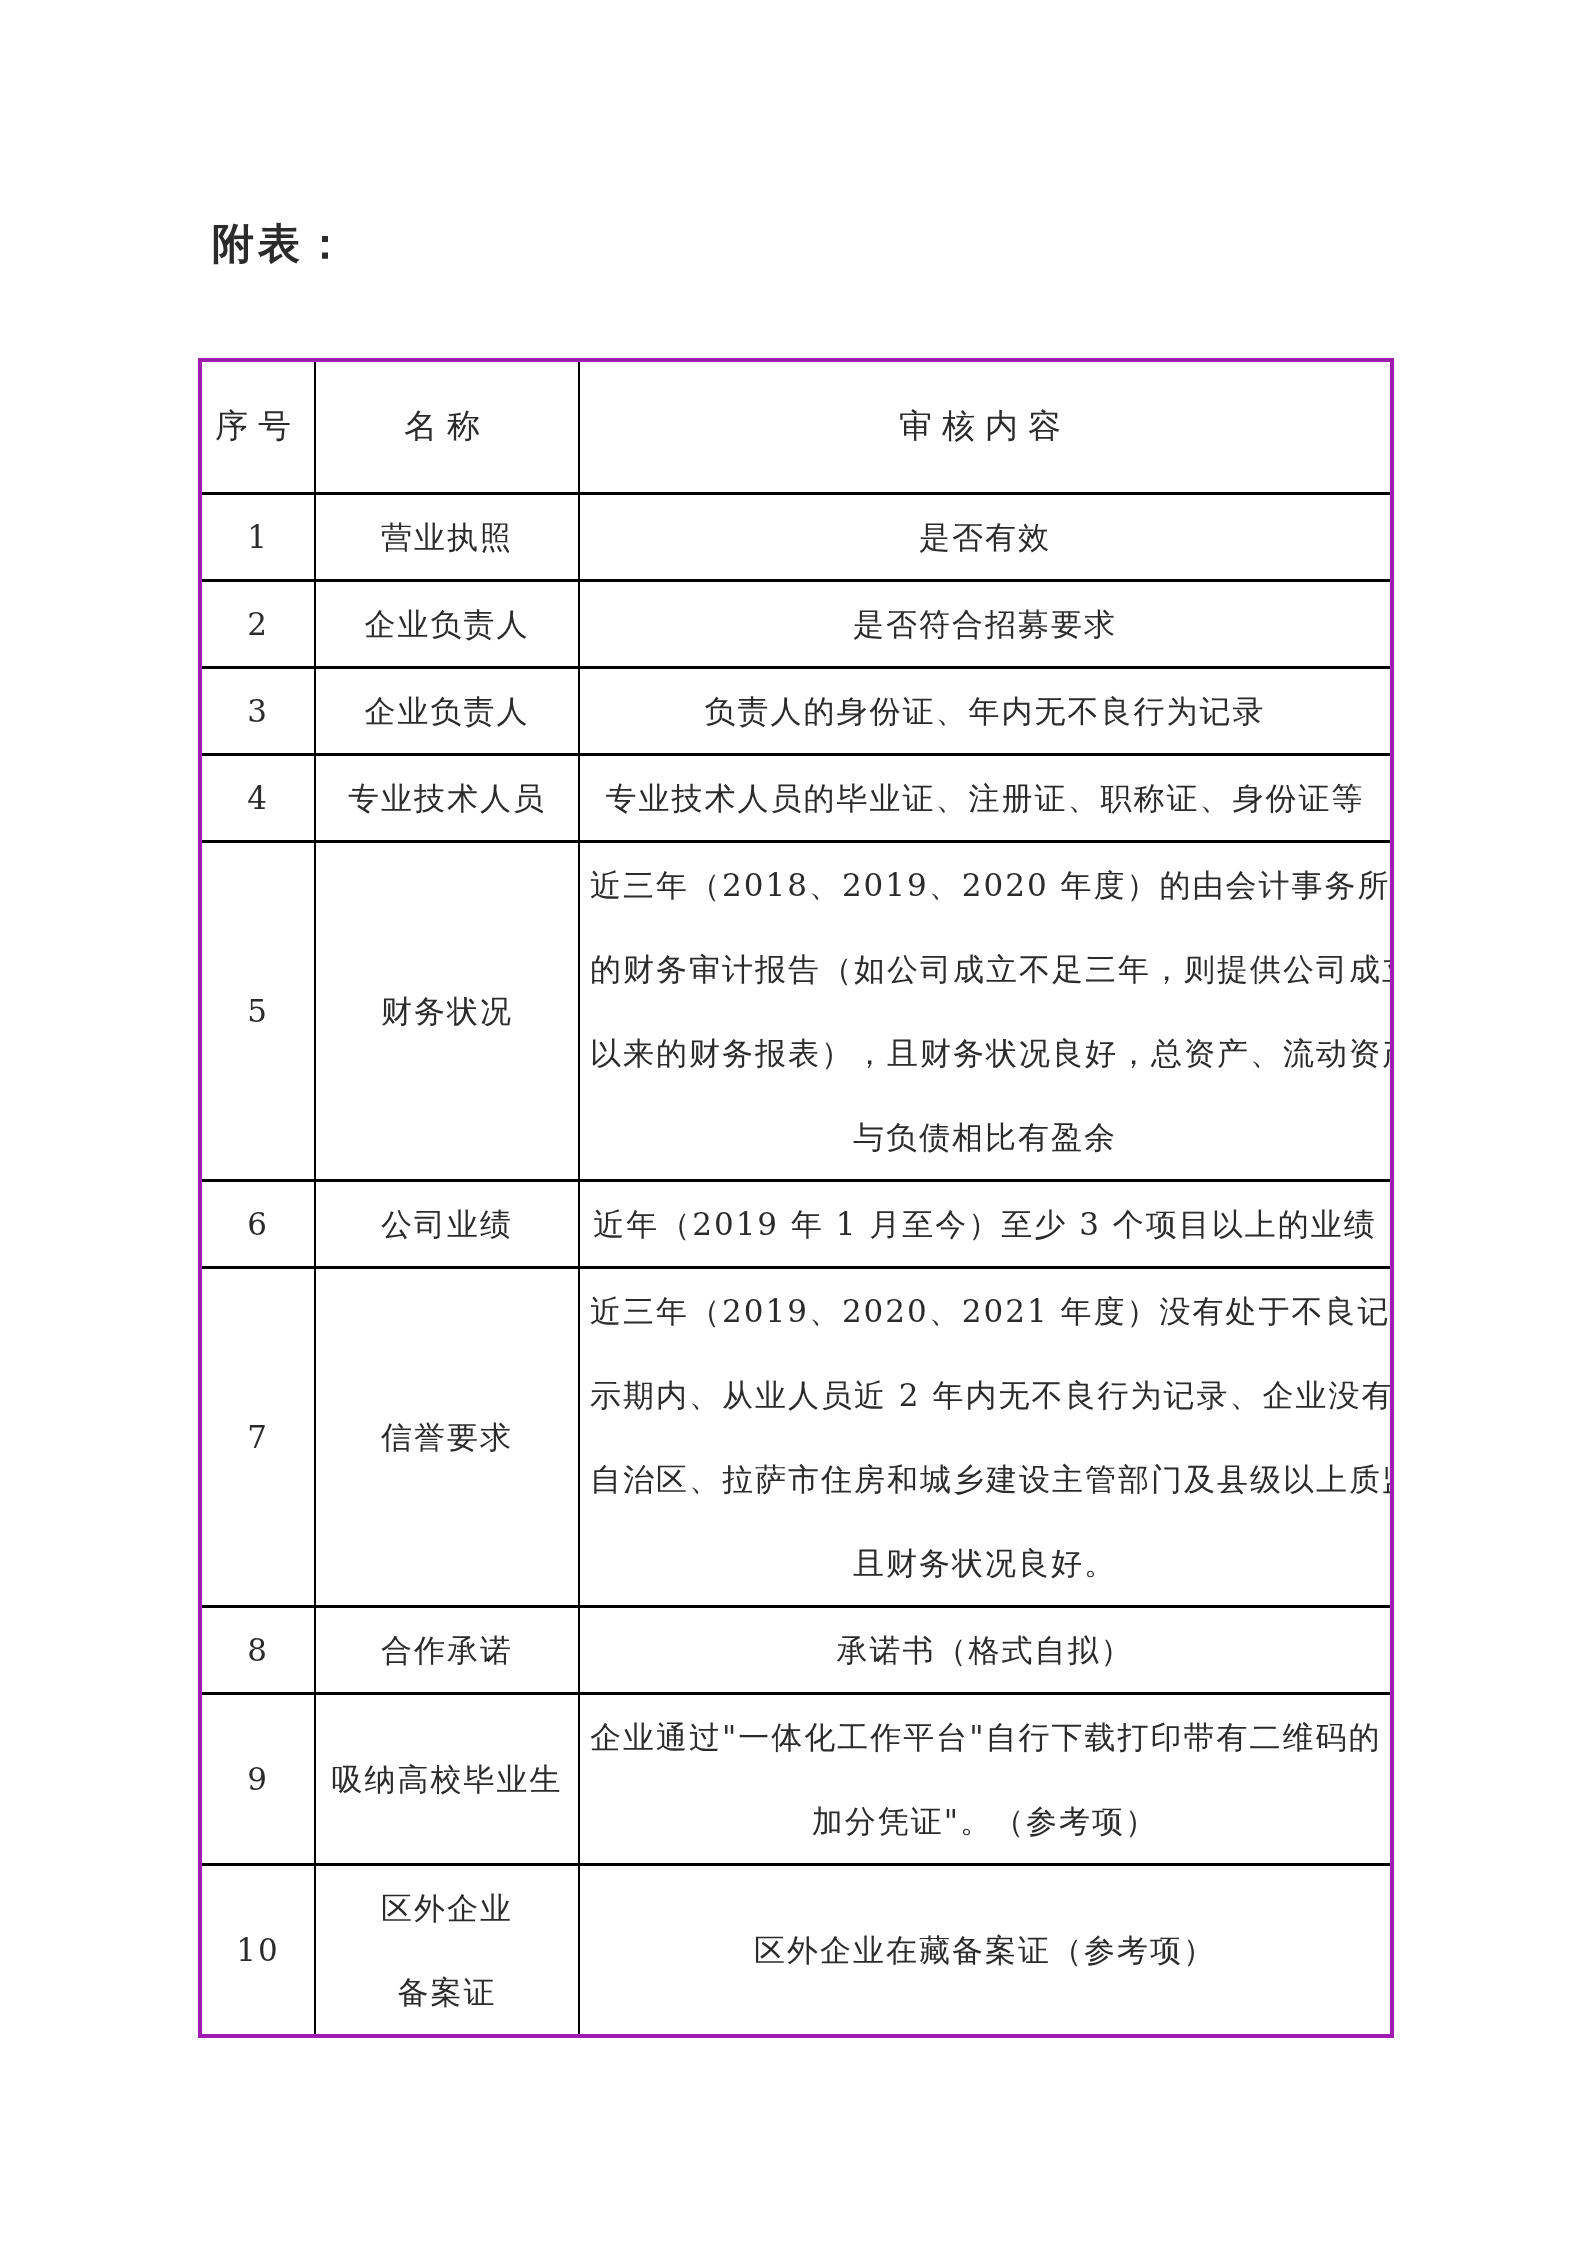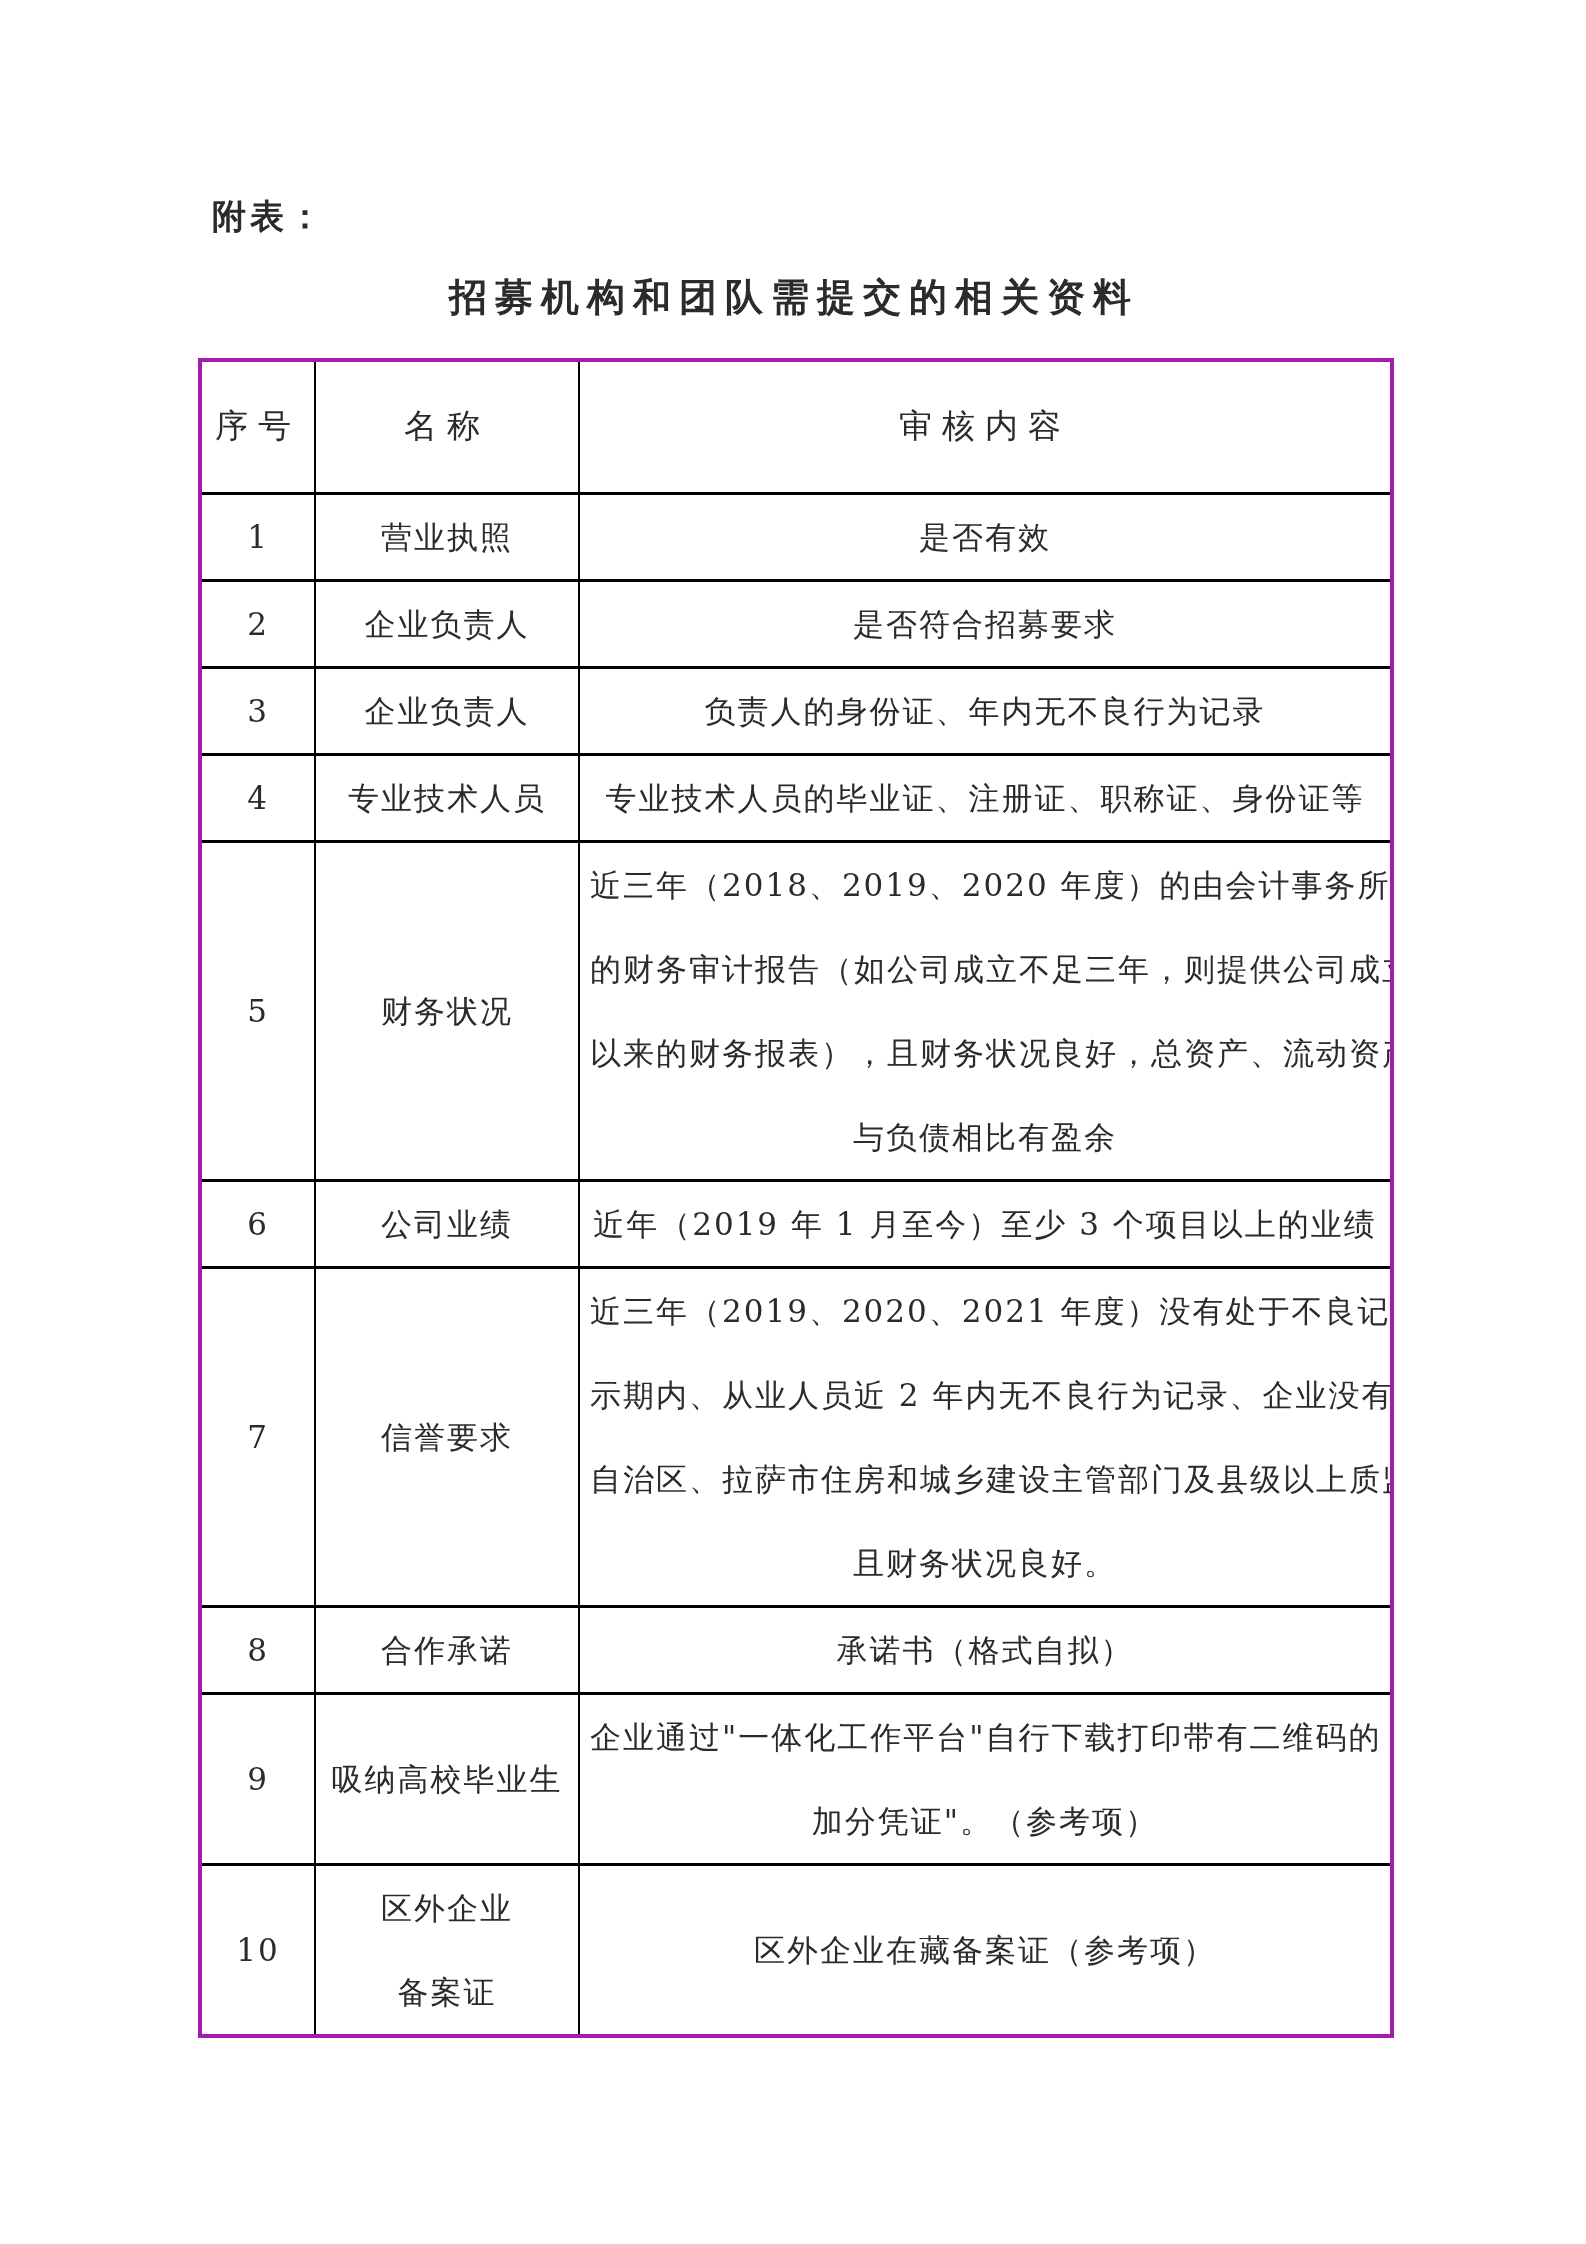--- a/index.html
+++ b/index.html
@@ -12,22 +12,22 @@
     width: 1586px;
     height: 2244px;
     background: #ffffff;
     color: #2b2b2b;
     font-family: "DejaVu Serif", "Liberation Serif", serif;
     overflow: hidden;
   }
   .attachment-label {
     position: absolute;
     left: 212px;
-    top: 194px;
-    font-size: 34px;
+    top: 216px;
+    font-size: 42px;
     font-weight: bold;
     letter-spacing: 4px;
     white-space: nowrap;
   }
   .doc-title {
     position: absolute;
     left: 198px;
     top: 272px;
     width: 1192px;
     text-align: center;
@@ -85,21 +85,20 @@
   tbody tr:nth-child(8)  { height: 83px; }
   tbody tr:nth-child(9)  { height: 170px; }
   tbody tr:nth-child(10) { height: 168px; }
 </style>
 </head>
 <body>
 
 <div class="page">
   <div class="attachment-label">附表：</div>
 
-  <div class="doc-title">招募机构和团队需提交的相关资料</div>
 
   <table class="materials">
     <colgroup>
       <col style="width:115px">
       <col style="width:264px">
       <col style="width:813px">
     </colgroup>
     <thead>
       <tr id="header-row">
           <th>序号</th>

